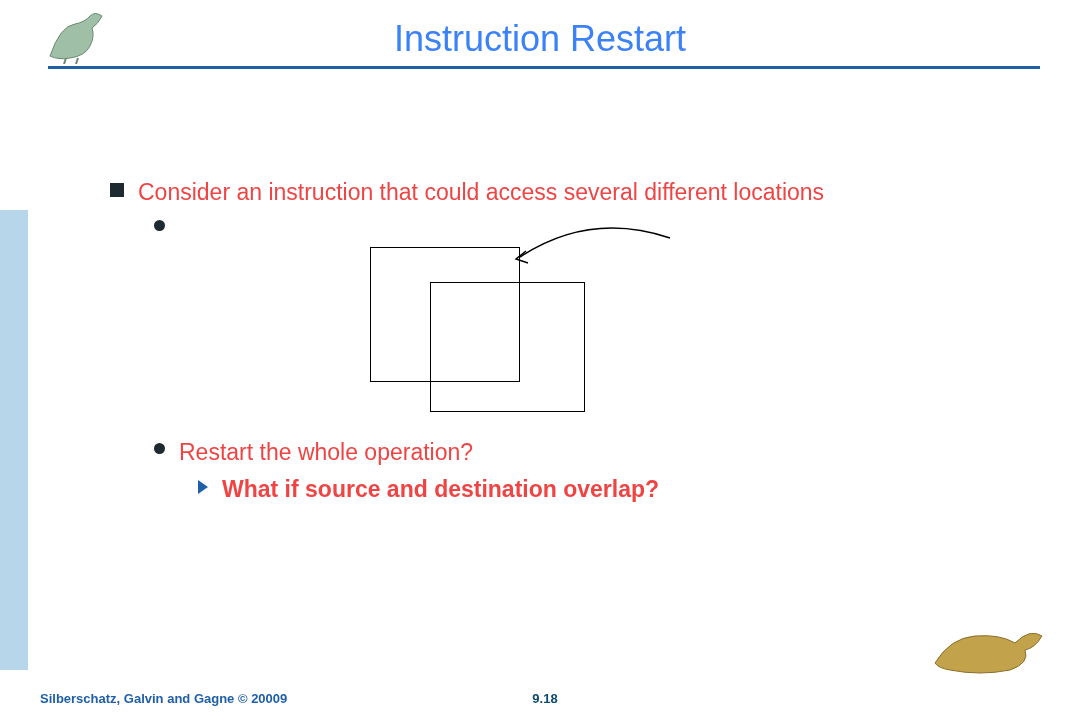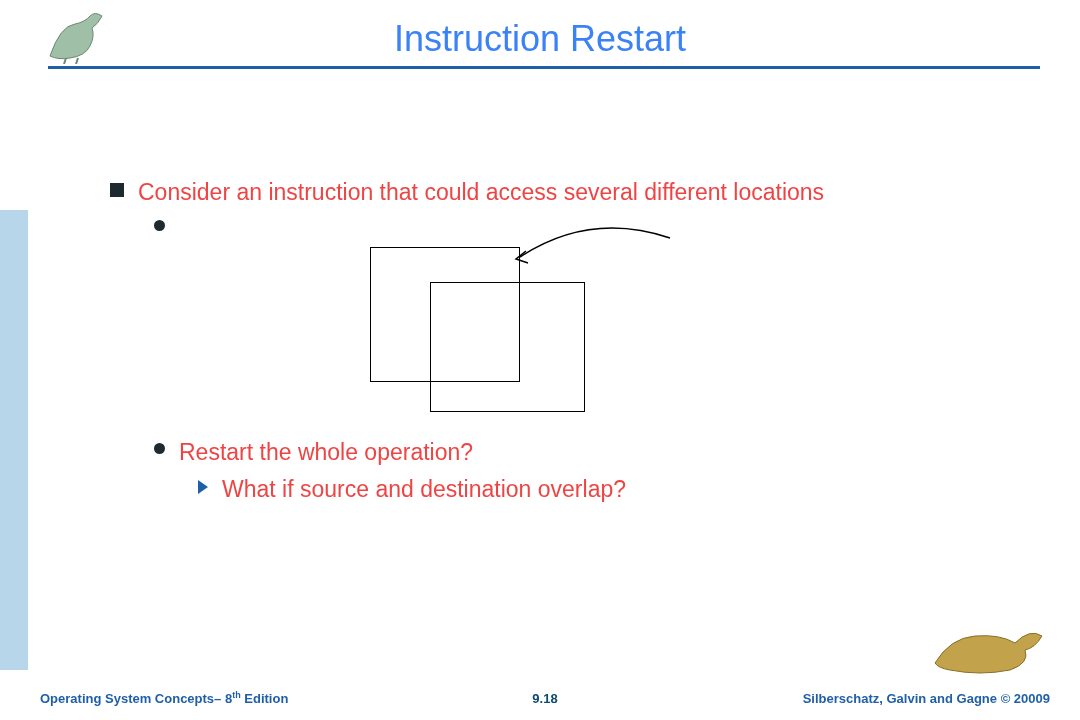--- a/index.html
+++ b/index.html
@@ -55,21 +55,21 @@
     margin-top: 42px;
   }
 
   .bullet-row { display: flex; align-items: flex-start; margin-bottom: 6px; }
   .bullet-row .marker { flex: 0 0 auto; margin-right: 14px; margin-top: 6px; }
   .sq { width: 14px; height: 14px; background: #1d2a2f; display: inline-block; }
   .dot { width: 11px; height: 11px; background: #1d2a2f; border-radius: 50%; display: inline-block; }
   .chev { display: inline-block; width: 0; height: 0; border-top: 7px solid transparent; border-bottom: 7px solid transparent; border-left: 10px solid #1f5fa8; margin-top: 4px; }
 
   .sub1 { margin-left: 44px; }
-  .sub2 { margin-left: 88px; }
+  .sub2 { margin-left: 88px; font-weight: bold; }
 
   .diagram-wrap {
     position: relative;
     height: 180px;
     margin-left: 180px;
     margin-top: 4px;
     margin-bottom: 20px;
   }
   .box { position: absolute; border: 1.5px solid #000; background: transparent; }
   .box-a { left: 80px; top: 10px; width: 150px; height: 135px; }
@@ -136,18 +136,15 @@
     <span>What if source and destination overlap?</span>
   </div>
 
 </div>
 
 <svg class="dino-bottom" viewBox="0 0 120 60">
   <path d="M5 45 Q20 20 45 18 Q70 16 85 25 Q100 10 112 18 Q105 30 95 32 Q100 45 80 52 Q50 58 20 52 Q8 50 5 45 Z" fill="#c2a24a" stroke="#8a6e2a" stroke-width="1"></path>
 </svg>
 
 <div class="footer">
-  <span>
-    <span>Operating System Concepts– 8</span><sup>th</sup><span> Edition</span>
-  </span>
   <span class="center">9.18</span>
   <span>Silberschatz, Galvin and Gagne © 20009</span>
 </div>
 
 </body></html>

